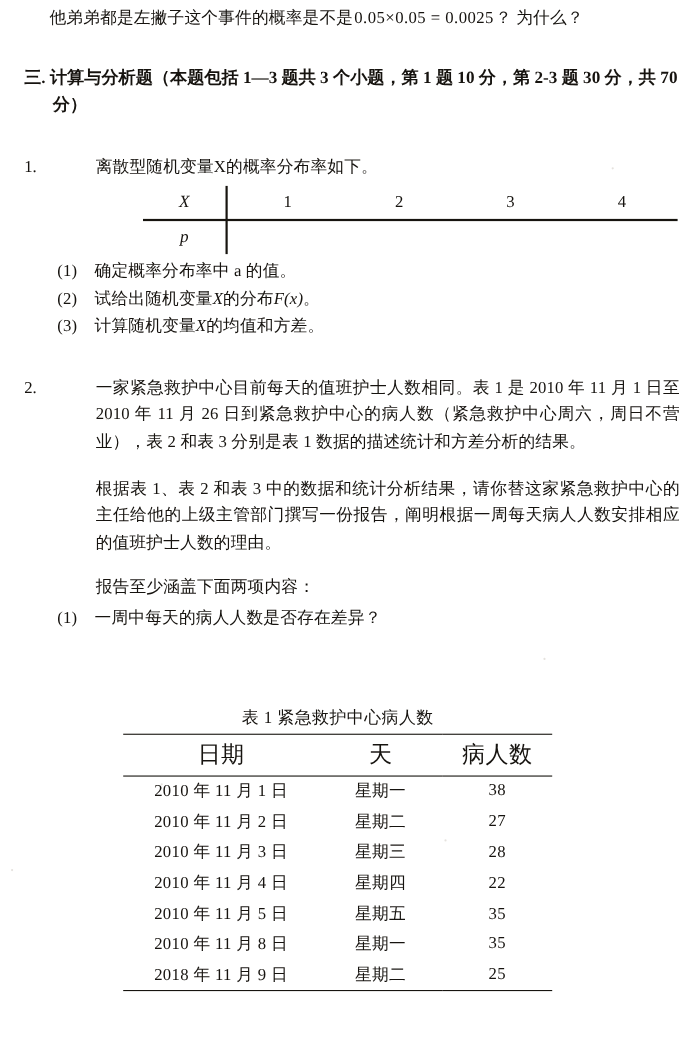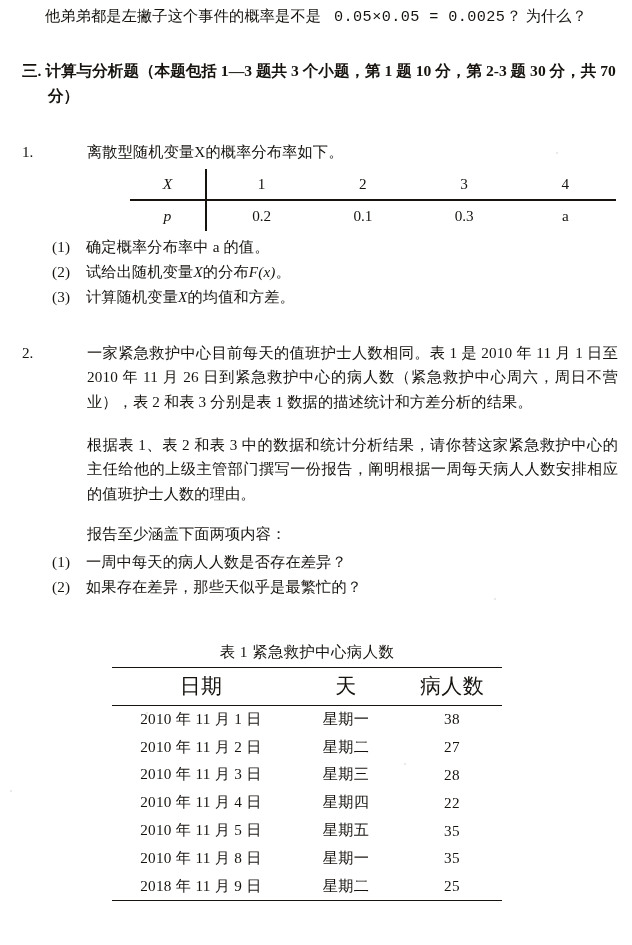--- a/index.html
+++ b/index.html
@@ -27,24 +27,23 @@
 
   
   .top-line {
     position: absolute;
     left: 45px;
     top: 6px;
     font-size: 15.2px;
     letter-spacing: 0.15px;
   }
   .math {
-    font-family: Liberation Mono, monospace;
+    font-family: Liberation Serif, serif;
     letter-spacing: 0.4px;
     padding: 0 1px;
-    margin-left: 12px;
   }
 
   
   .section-heading {
     position: absolute;
     left: 22px;
     top: 58px;
     width: 596px;
     font-weight: bold;
     font-size: 15.6px;
@@ -266,26 +265,20 @@
           <div class="dist-cells">
             <div class="dist-cell">1</div>
             <div class="dist-cell">2</div>
             <div class="dist-cell">3</div>
             <div class="dist-cell">4</div>
           </div>
         </div>
 
         <div class="dist-row r2">
           <div class="dist-label">p</div>
-          <div class="dist-cells">
-            <div class="dist-cell">0.2</div>
-            <div class="dist-cell">0.1</div>
-            <div class="dist-cell">0.3</div>
-            <div class="dist-cell">a</div>
-          </div>
         </div>
       </div>
 
       <div class="sub-list">
         <span class="sub-item">
           <span class="sub-marker">(1)</span><span>确定概率分布率中 a 的值。</span>
         </span>
         <span class="sub-item">
           <span class="sub-marker">(2)</span><span>试给出随机变量</span><span class="it">X</span><span>的分布</span><span class="it">F(x)</span><span>。</span>
         </span>
@@ -302,23 +295,20 @@
       <div class="q-para">一家紧急救护中心目前每天的值班护士人数相同。表 1 是 2010 年 11 月 1 日至 2010 年 11 月 26 日到紧急救护中心的病人数（紧急救护中心周六，周日不营业），表 2 和表 3 分别是表 1 数据的描述统计和方差分析的结果。</div>
       <div class="para-gap"></div>
       <div class="q-para">根据表 1、表 2 和表 3 中的数据和统计分析结果，请你替这家紧急救护中心的主任给他的上级主管部门撰写一份报告，阐明根据一周每天病人人数安排相应的值班护士人数的理由。</div>
       <div class="para-gap small"></div>
       <div class="q-para">报告至少涵盖下面两项内容：</div>
 
       <div class="sub-list">
         <span class="sub-item">
           <span class="sub-marker">(1)</span><span>一周中每天的病人人数是否存在差异？</span>
         </span>
-        <span class="sub-item">
-          <span class="sub-marker">(2)</span><span>如果存在差异，那些天似乎是最繁忙的？</span>
-        </span>
       </div>
     </div>
   </div>
 
   <div class="data-table-wrap">
     <div class="data-caption">表 1 紧急救护中心病人数</div>
     <table class="data-table">
       <colgroup>
         <col class="col-date">
         <col class="col-day">

